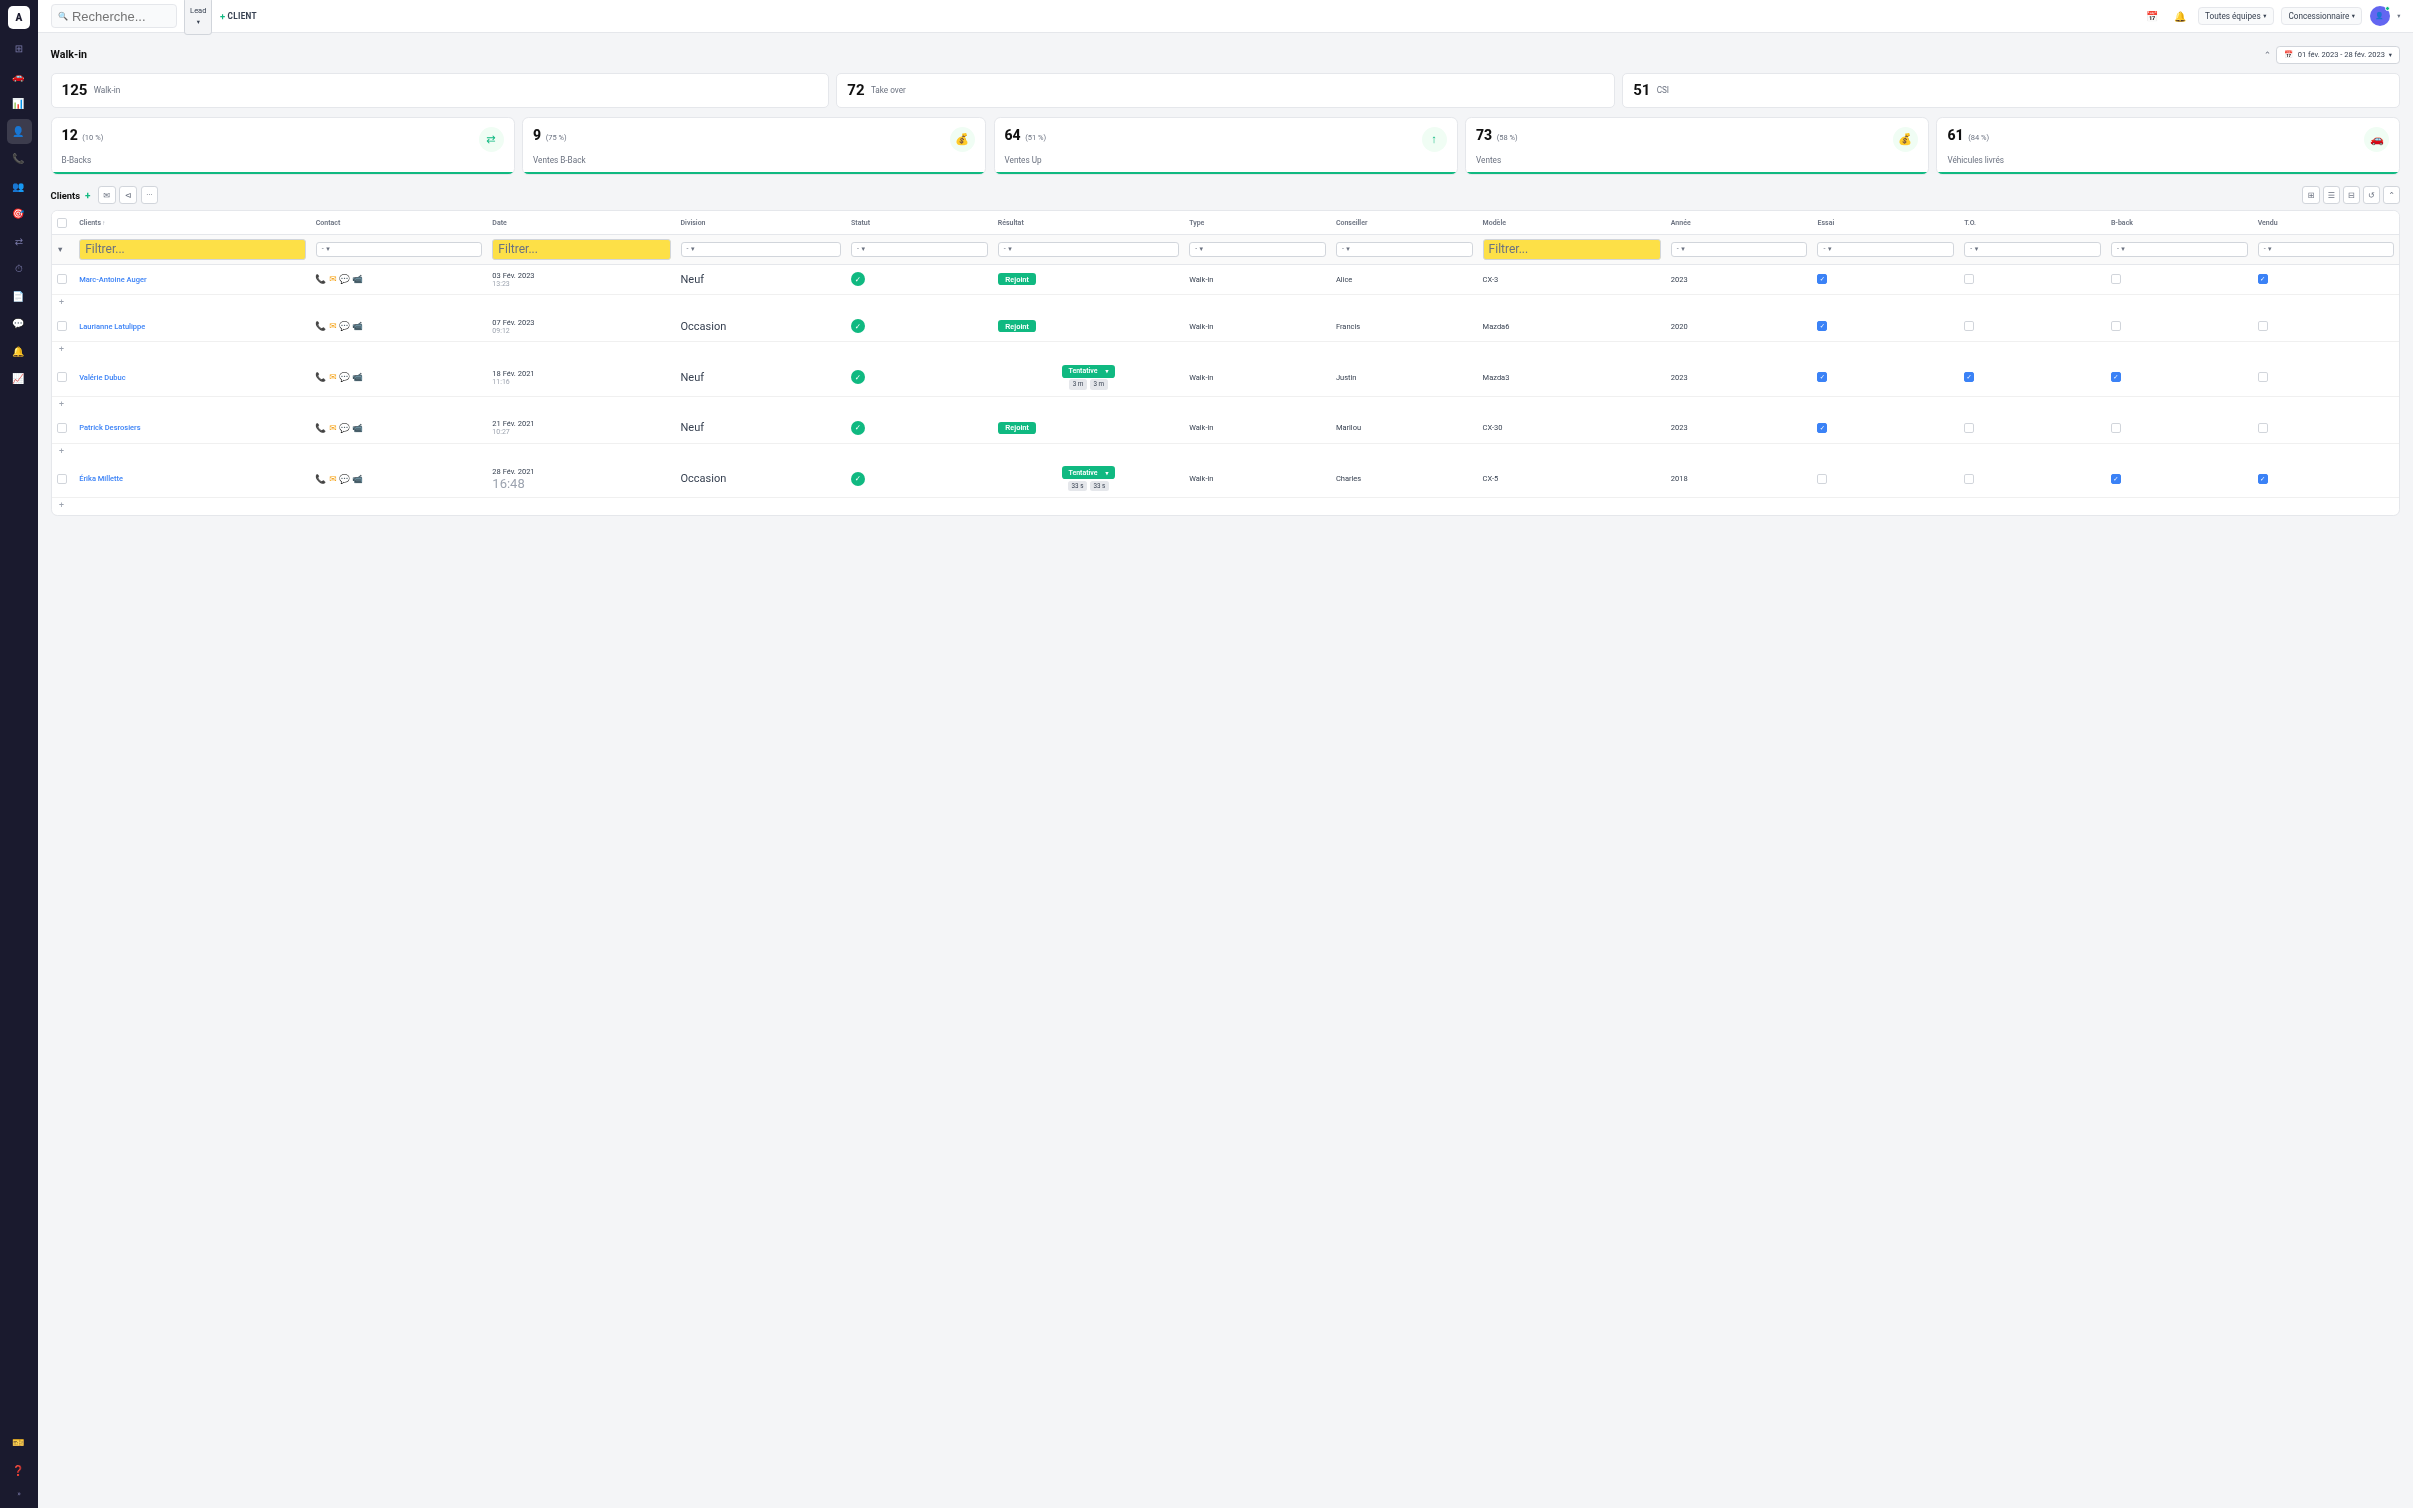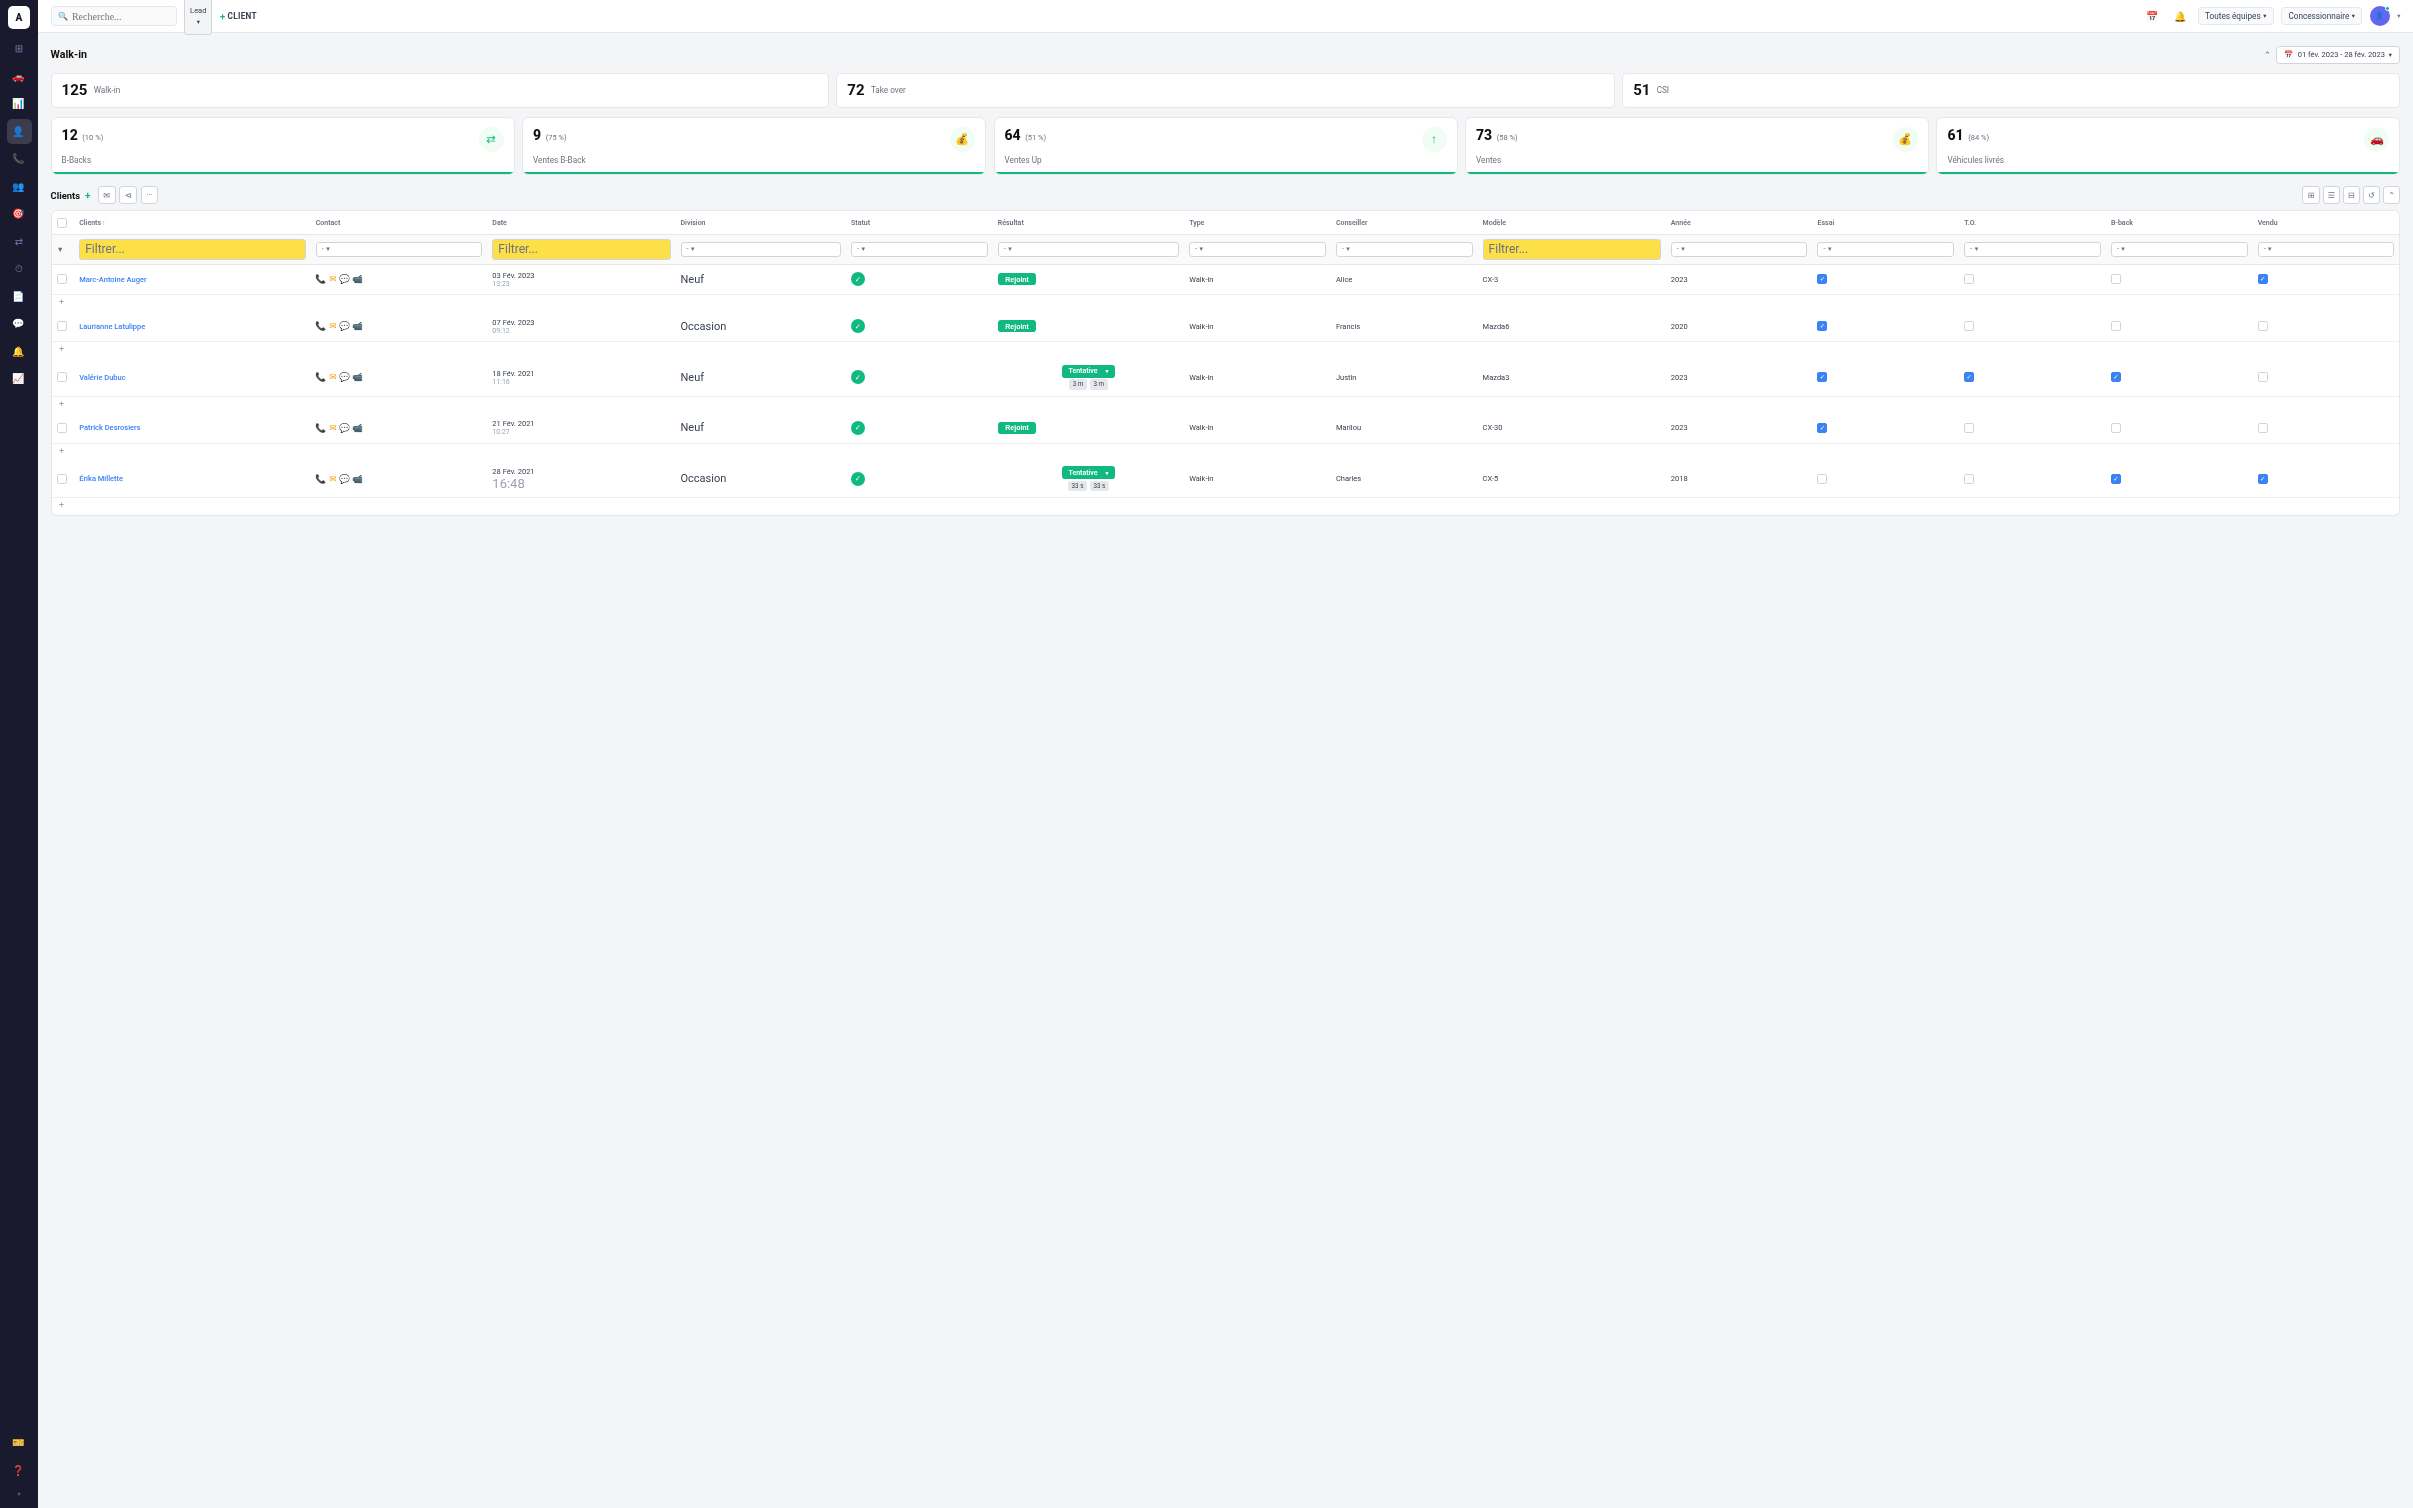--- a/index.html
+++ b/index.html
@@ -12,21 +12,21 @@
     .sidebar-item.active { background: rgba(255,255,255,0.15); color: #4ade80; }
     .sidebar-bottom { margin-top: auto; display: flex; flex-direction: column; align-items: center; gap: 2.5px; }
     .sidebar-chevron { color: #7a7aaa; font-size: 7.5px; cursor: pointer; padding: 3.8px; }
 
     
     .main { flex: 1; display: flex; flex-direction: column; overflow: hidden; }
 
     
     .topbar { background: #fff; border-bottom: 0.6px solid #e5e7eb; padding: 0 12.6px; height: 33px; display: flex; align-items: center; gap: 7.5px; flex-shrink: 0; }
     .search-box { display: flex; align-items: center; gap: 3.8px; background: #f9fafb; border: 0.6px solid #e5e7eb; border-radius: 3.8px; padding: 3.8px 6.3px; min-width: 126px; }
-    .search-box input { border: none; background: transparent; outline: none; font-size: 10px; color: #6b7280; width: 88px; font-family: Liberation Serif, serif; }
+    .search-box input { border: none; background: transparent; outline: none; font-size: 13px; color: #6b7280; width: 88px; }
     .lead-badge { display: flex; align-items: center; gap: 2.5px; background: #f3f4f6; border: 0.6px solid #d1d5db; border-radius: 3.1px; padding: 8px 5px; font-size: 7.5px; color: #374151; cursor: pointer; flex-direction: column; }
     .client-btn { display: flex; align-items: center; gap: 2.5px; color: #374151; font-size: 8.2px; font-weight: 600; cursor: pointer; }
     .client-btn .plus { color: #10b981; font-size: 9.4px; }
     .topbar-right { margin-left: auto; display: flex; align-items: center; gap: 7.5px; }
     .topbar-icon { width: 20px; height: 20px; display: flex; align-items: center; justify-content: center; color: #6b7280; cursor: pointer; font-size: 10px; }
     .team-selector { display: flex; align-items: center; gap: 2.5px; background: #f9fafb; border: 0.6px solid #e5e7eb; border-radius: 3.8px; padding: 3.1px 6.3px; font-size: 8.2px; cursor: pointer; color: #374151; }
     .dealer-selector { display: flex; align-items: center; gap: 2.5px; background: #f9fafb; border: 0.6px solid #e5e7eb; border-radius: 3.8px; padding: 3.1px 6.3px; font-size: 8.2px; cursor: pointer; color: #374151; }
     .avatar { width: 20px; height: 20px; border-radius: 50%; background: #6366f1; display: flex; align-items: center; justify-content: center; color: #fff; font-size: 8.2px; font-weight: 600; position: relative; cursor: pointer; }
     .avatar-dot { position: absolute; top: 0; right: 0; width: 5px; height: 5px; background: #10b981; border-radius: 50%; border: 0.9px solid #fff; }
 

